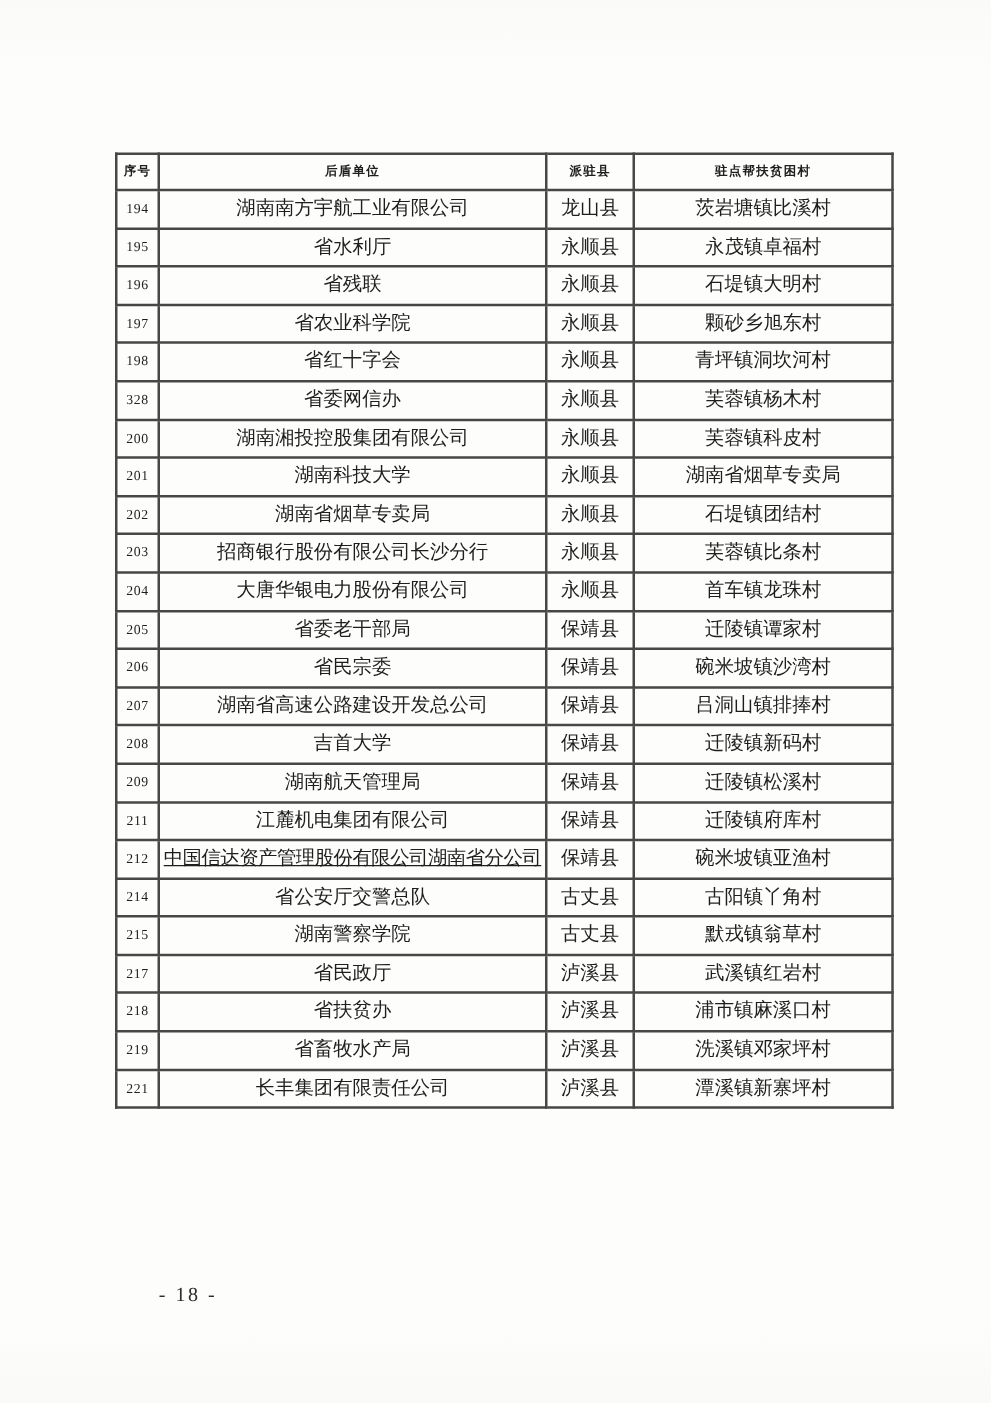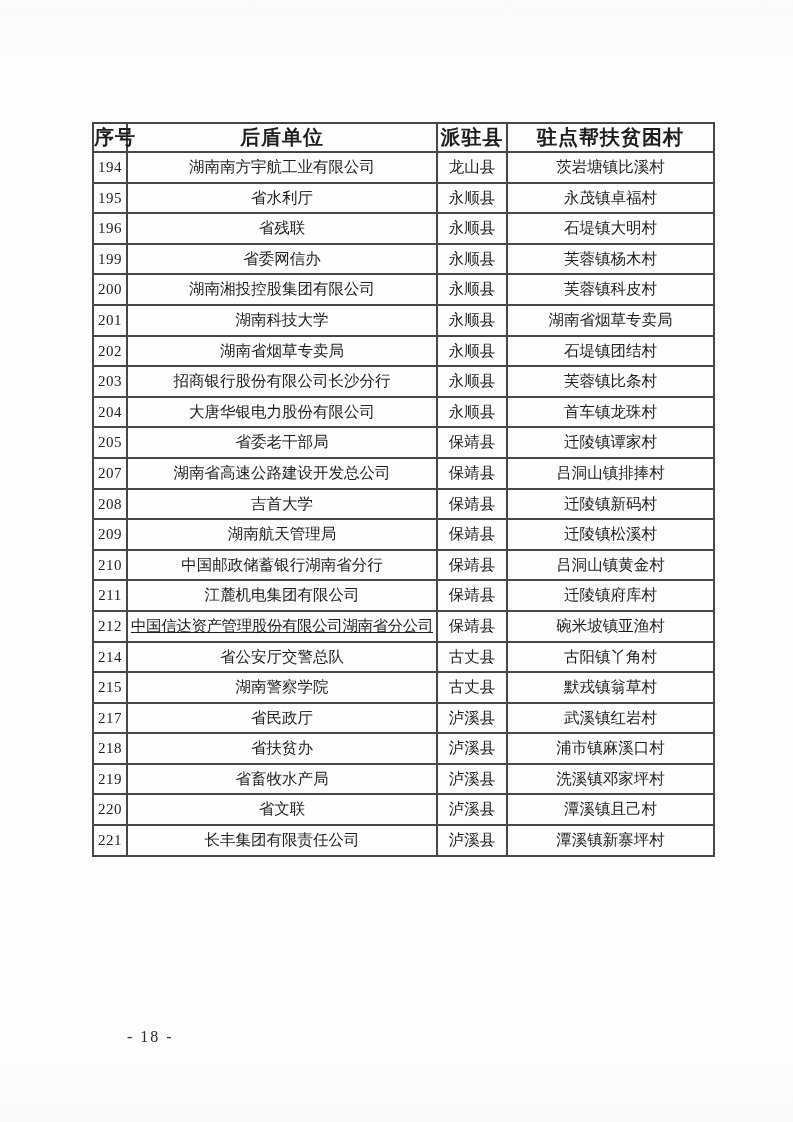--- a/index.html
+++ b/index.html
@@ -39,27 +39,27 @@
     padding: 0;
     text-align: center;
     vertical-align: middle;
     white-space: nowrap;
     height: 28.6px;
     line-height: 28.6px;
     overflow: visible;
   }
   table.assist thead th {
     font-weight: bold;
-    font-size: 20px;
+    font-size: 10px;
     letter-spacing: 1px;
     height: 27px;
     line-height: 27px;
   }
   table.assist td:first-child {
-    font-size: 15px;
+    font-size: 11px;
     letter-spacing: 0.5px;
   }
   
   table.assist td[data-bind="table.rows.18.unit"] {
     letter-spacing: -0.4px;
     text-decoration: underline;
   }
   .page-number {
     position: absolute;
     left: 127px;
@@ -103,21 +103,33 @@
           <td data-bind="table.rows.1.county">永顺县</td>
           <td data-bind="table.rows.1.village">永茂镇卓福村</td>
         </tr>
         <tr>
           <td data-bind="table.rows.2.no">196</td>
           <td data-bind="table.rows.2.unit">省残联</td>
           <td data-bind="table.rows.2.county">永顺县</td>
           <td data-bind="table.rows.2.village">石堤镇大明村</td>
         </tr>
         <tr>
-          <td data-bind="table.rows.5.no">199</td>
+          <td data-bind="table.rows.3.no">197</td>
+          <td data-bind="table.rows.3.unit">省农业科学院</td>
+          <td data-bind="table.rows.3.county">永顺县</td>
+          <td data-bind="table.rows.3.village">颗砂乡旭东村</td>
+        </tr>
+        <tr>
+          <td data-bind="table.rows.4.no">198</td>
+          <td data-bind="table.rows.4.unit">省红十字会</td>
+          <td data-bind="table.rows.4.county">永顺县</td>
+          <td data-bind="table.rows.4.village">青坪镇洞坎河村</td>
+        </tr>
+        <tr>
+          <td data-bind="table.rows.5.no">328</td>
           <td data-bind="table.rows.5.unit">省委网信办</td>
           <td data-bind="table.rows.5.county">永顺县</td>
           <td data-bind="table.rows.5.village">芙蓉镇杨木村</td>
         </tr>
         <tr>
           <td data-bind="table.rows.6.no">200</td>
           <td data-bind="table.rows.6.unit">湖南湘投控股集团有限公司</td>
           <td data-bind="table.rows.6.county">永顺县</td>
           <td data-bind="table.rows.6.village">芙蓉镇科皮村</td>
         </tr>
@@ -145,44 +157,44 @@
           <td data-bind="table.rows.10.county">永顺县</td>
           <td data-bind="table.rows.10.village">首车镇龙珠村</td>
         </tr>
         <tr>
           <td data-bind="table.rows.11.no">205</td>
           <td data-bind="table.rows.11.unit">省委老干部局</td>
           <td data-bind="table.rows.11.county">保靖县</td>
           <td data-bind="table.rows.11.village">迁陵镇谭家村</td>
         </tr>
         <tr>
+          <td data-bind="table.rows.12.no">206</td>
+          <td data-bind="table.rows.12.unit">省民宗委</td>
+          <td data-bind="table.rows.12.county">保靖县</td>
+          <td data-bind="table.rows.12.village">碗米坡镇沙湾村</td>
+        </tr>
+        <tr>
           <td data-bind="table.rows.13.no">207</td>
           <td data-bind="table.rows.13.unit">湖南省高速公路建设开发总公司</td>
           <td data-bind="table.rows.13.county">保靖县</td>
           <td data-bind="table.rows.13.village">吕洞山镇排捧村</td>
         </tr>
         <tr>
           <td data-bind="table.rows.14.no">208</td>
           <td data-bind="table.rows.14.unit">吉首大学</td>
           <td data-bind="table.rows.14.county">保靖县</td>
           <td data-bind="table.rows.14.village">迁陵镇新码村</td>
         </tr>
         <tr>
           <td data-bind="table.rows.15.no">209</td>
           <td data-bind="table.rows.15.unit">湖南航天管理局</td>
           <td data-bind="table.rows.15.county">保靖县</td>
           <td data-bind="table.rows.15.village">迁陵镇松溪村</td>
         </tr>
         <tr>
-          <td data-bind="table.rows.16.no">210</td>
-          <td data-bind="table.rows.16.unit">中国邮政储蓄银行湖南省分行</td>
-          <td data-bind="table.rows.16.county">保靖县</td>
-          <td data-bind="table.rows.16.village">吕洞山镇黄金村</td>
-        </tr>
-        <tr>
           <td data-bind="table.rows.17.no">211</td>
           <td data-bind="table.rows.17.unit">江麓机电集团有限公司</td>
           <td data-bind="table.rows.17.county">保靖县</td>
           <td data-bind="table.rows.17.village">迁陵镇府库村</td>
         </tr>
         <tr>
           <td data-bind="table.rows.18.no">212</td>
           <td data-bind="table.rows.18.unit">中国信达资产管理股份有限公司湖南省分公司</td>
           <td data-bind="table.rows.18.county">保靖县</td>
           <td data-bind="table.rows.18.village">碗米坡镇亚渔村</td>
@@ -211,26 +223,20 @@
           <td data-bind="table.rows.24.county">泸溪县</td>
           <td data-bind="table.rows.24.village">浦市镇麻溪口村</td>
         </tr>
         <tr>
           <td data-bind="table.rows.25.no">219</td>
           <td data-bind="table.rows.25.unit">省畜牧水产局</td>
           <td data-bind="table.rows.25.county">泸溪县</td>
           <td data-bind="table.rows.25.village">洗溪镇邓家坪村</td>
         </tr>
         <tr>
-          <td data-bind="table.rows.26.no">220</td>
-          <td data-bind="table.rows.26.unit">省文联</td>
-          <td data-bind="table.rows.26.county">泸溪县</td>
-          <td data-bind="table.rows.26.village">潭溪镇且己村</td>
-        </tr>
-        <tr>
           <td data-bind="table.rows.27.no">221</td>
           <td data-bind="table.rows.27.unit">长丰集团有限责任公司</td>
           <td data-bind="table.rows.27.county">泸溪县</td>
           <td data-bind="table.rows.27.village">潭溪镇新寨坪村</td>
         </tr>
       </tbody>
   </table>
 
   <div class="page-number" data-bind="document.footer_page_number">- 18 -</div>
 

